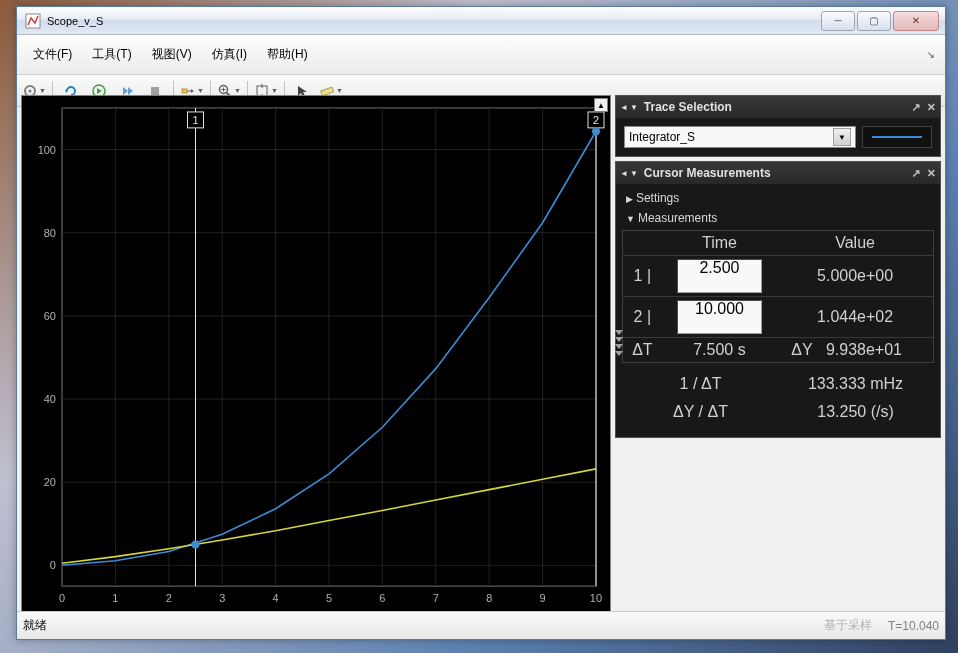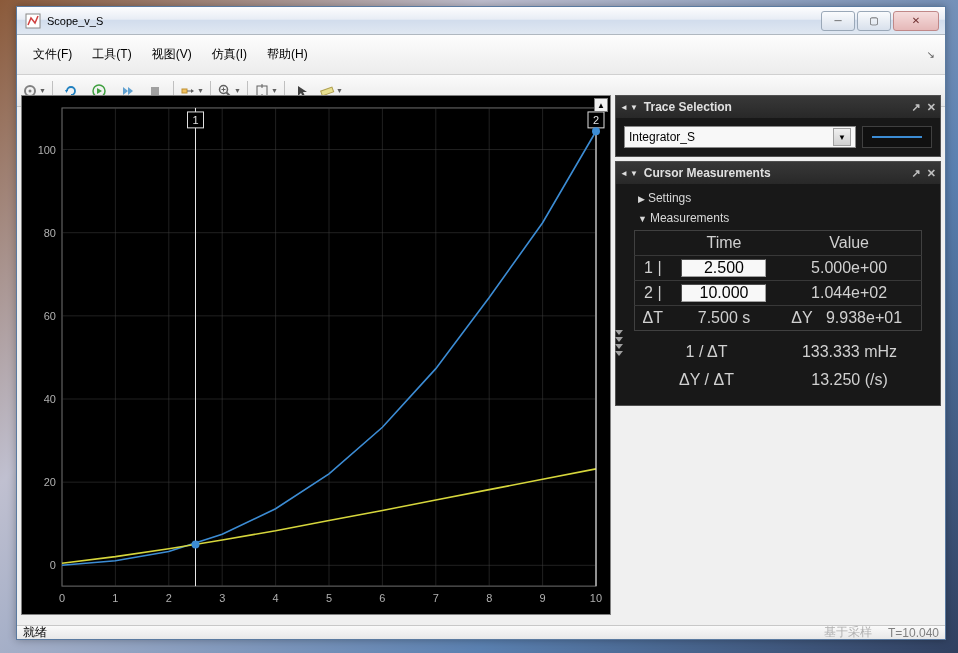--- a/index.html
+++ b/index.html
@@ -27,30 +27,30 @@
 .panel-header { height: 22px; background: linear-gradient(to bottom, #383838, #282828); display: flex; align-items: center; padding: 0 4px; color: #E0E0E0; font-size: 12px; font-weight: bold; }
 .panel-header .tri { font-size: 8px; margin-right: 2px; }
 .panel-header-spacer { flex: 1; }
 .panel-header .icn { color: #C0C0C0; font-size: 11px; margin-left: 6px; cursor: default; }
 .panel-body { padding: 8px; background: #181818; }
 .trace-sel-row { display: flex; align-items: center; gap: 6px; }
 .trace-dropdown { flex: 1; height: 22px; background: #F8F8F8; border: 1px solid #888; display: flex; align-items: center; padding: 0 4px; font-size: 12px; color: #000; }
 .trace-dropdown .ddb { margin-left: auto; width: 18px; height: 18px; background: linear-gradient(to bottom, #F0F0F0, #D0D0D0); border: 1px solid #A0A0A0; display: flex; align-items: center; justify-content: center; font-size: 8px; }
 .trace-swatch { width: 70px; height: 22px; background: #101010; border: 1px solid #404040; display: flex; align-items: center; justify-content: center; }
 .trace-swatch-line { width: 50px; height: 2px; background: #3C8CD4; }
-.cursor-body { padding: 4px 12px; background: #181818; color: #D8D8D8; font-size: 12px; }
+.cursor-body { padding: 4px 0; background: #181818; color: #D8D8D8; font-size: 12px; }
 .cursor-sub { padding: 3px 10px; cursor: default; }
 .cursor-sub .tri { font-size: 9px; margin-right: 3px; }
 .meas-table { width: calc(100% - 12px); margin: 2px 6px 6px 6px; border: 1px solid #404040; border-collapse: collapse; }
 .meas-table td, .meas-table th { padding: 3px 6px; font-size: 16px; font-weight: normal; text-align: center; color: #D0D0D0; border-top: 1px solid #383838; }
 .meas-table th { border-top: none; }
-.meas-ed { background: #F8F8F8; color: #000; width: 85px; height: 18px; border: 1px inset #A0A0A0; display: inline-block; line-height: 16px; }
+.meas-ed { background: #F8F8F8; color: #000; width: 85px; height: 34px; border: 1px inset #A0A0A0; display: inline-block; line-height: 16px; }
 .meas-foot { width: calc(100% - 12px); margin: 0 6px 6px 6px; }
 .meas-foot td { padding: 4px 6px; font-size: 16px; color: #D0D0D0; text-align: center; }
-.statusbar { position: absolute; bottom: 0; left: 0; right: 0; height: 14px; background: linear-gradient(to bottom, #FAFAFA, #E8E8E8); border-top: 1px solid #C8C8C8; display: flex; align-items: center; font-size: 12px; padding: 0 6px; }
+.statusbar { position: absolute; bottom: 0; left: 0; right: 0; height: 28px; background: linear-gradient(to bottom, #FAFAFA, #E8E8E8); border-top: 1px solid #C8C8C8; display: flex; align-items: center; font-size: 12px; padding: 0 6px; }
 .statusbar .sp { flex: 1; }
 .splitter-dots { position: absolute; left: 594px; top: 235px; display: flex; flex-direction: column; gap: 2px; }
 .splitter-dots span { width: 0; height: 0; border-left: 4px solid transparent; border-right: 4px solid transparent; border-top: 5px solid #A0A0A0; }
 .plot-up { position: absolute; right: 2px; top: 2px; width: 14px; height: 14px; background: #F0F0F0; border: 1px solid #808080; font-size: 8px; display: flex; align-items: center; justify-content: center; }
 </style>
 </head>
 <body>
 
 <div class="window">
 

